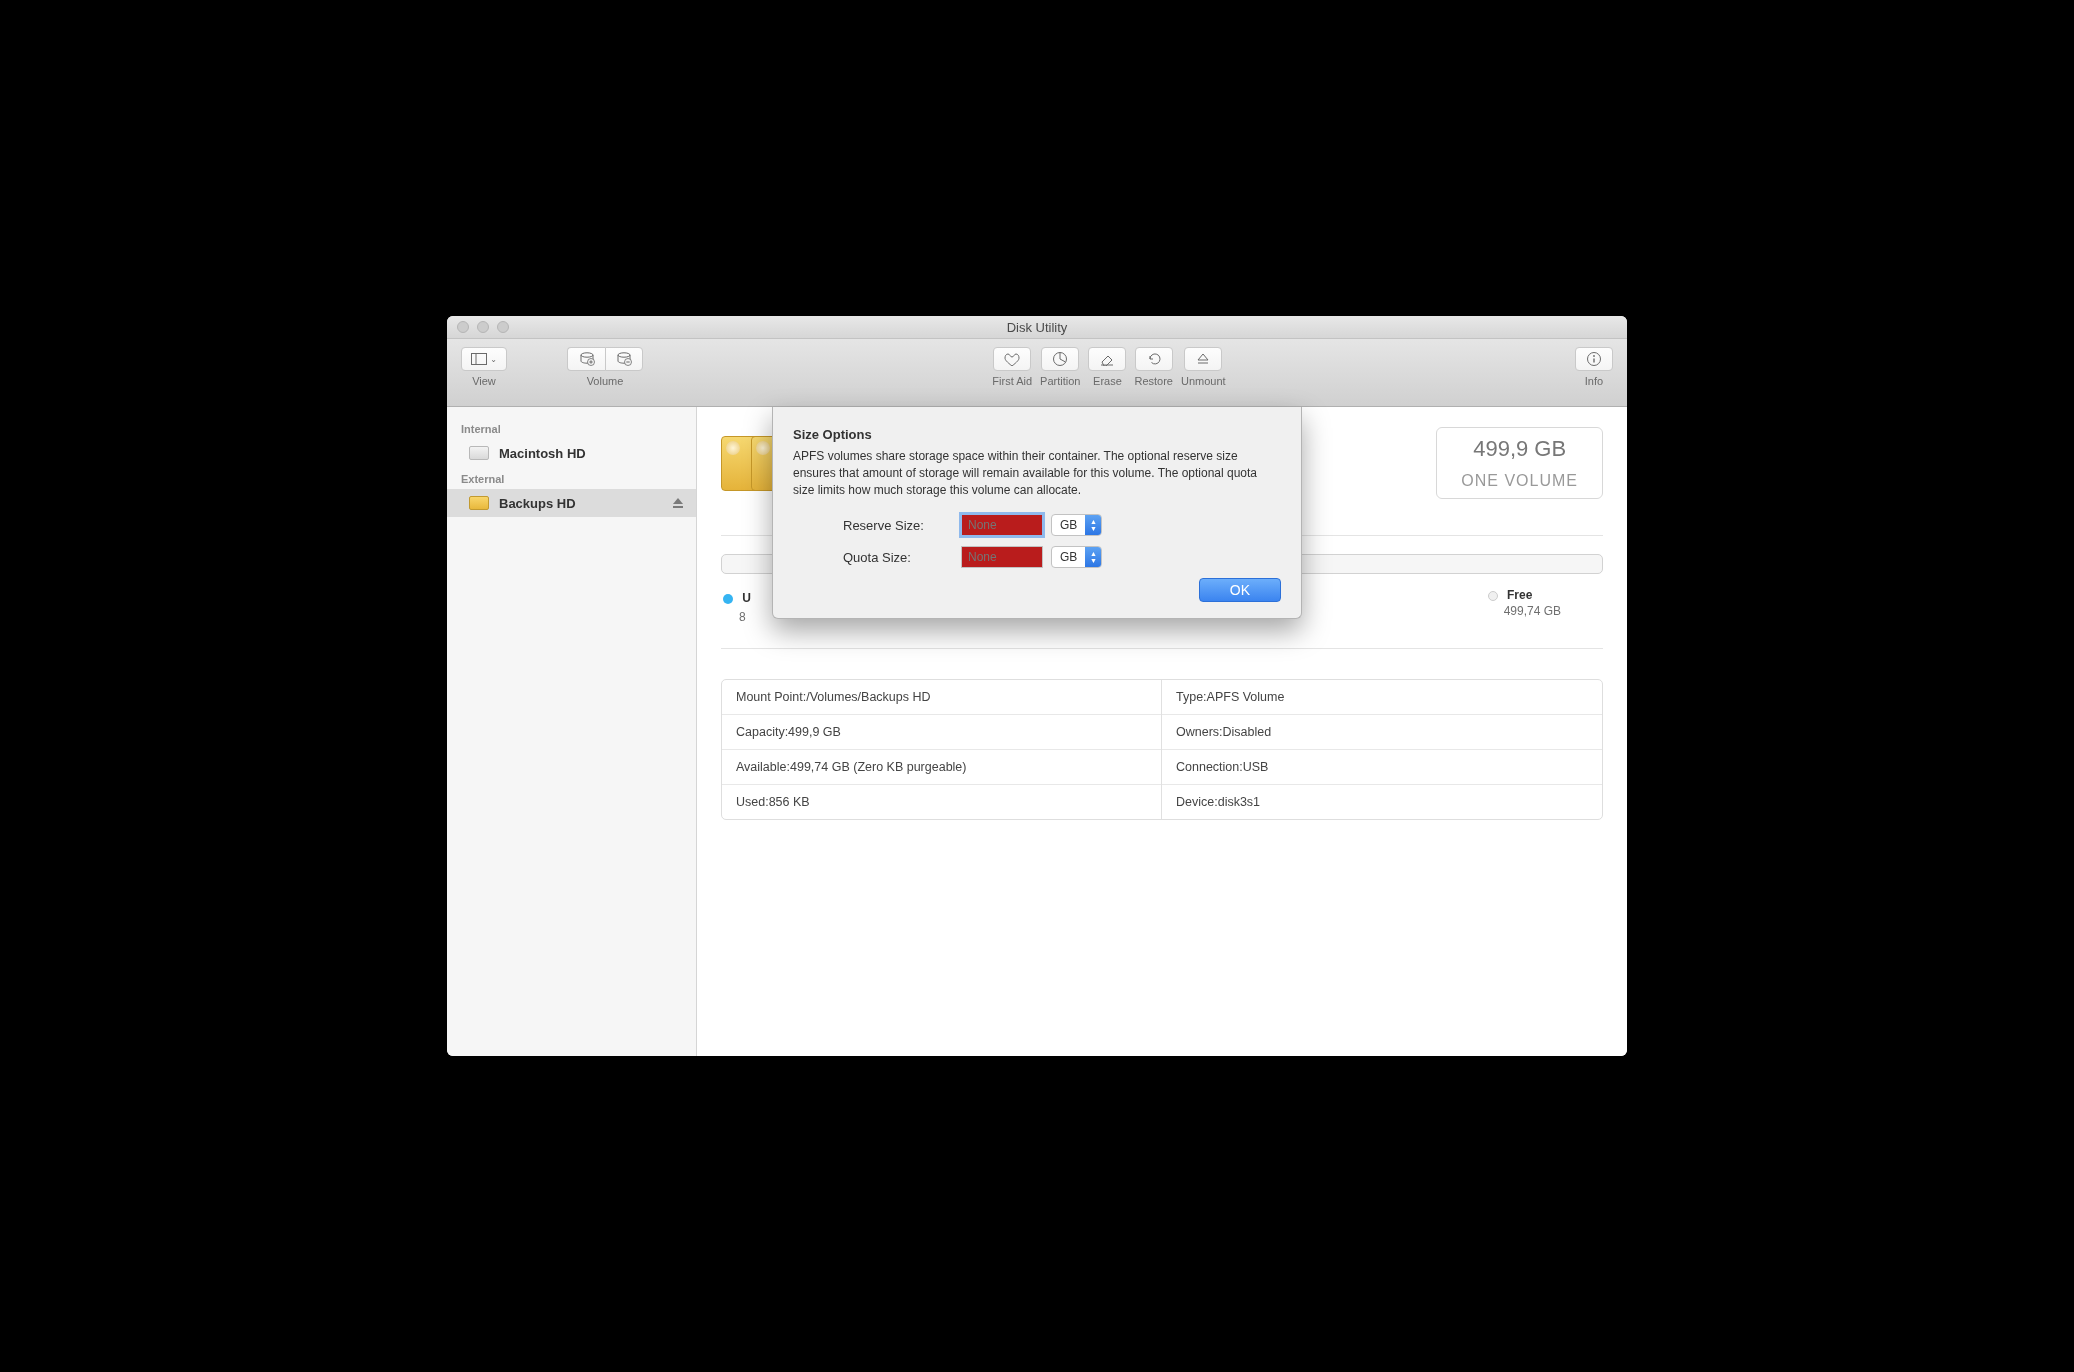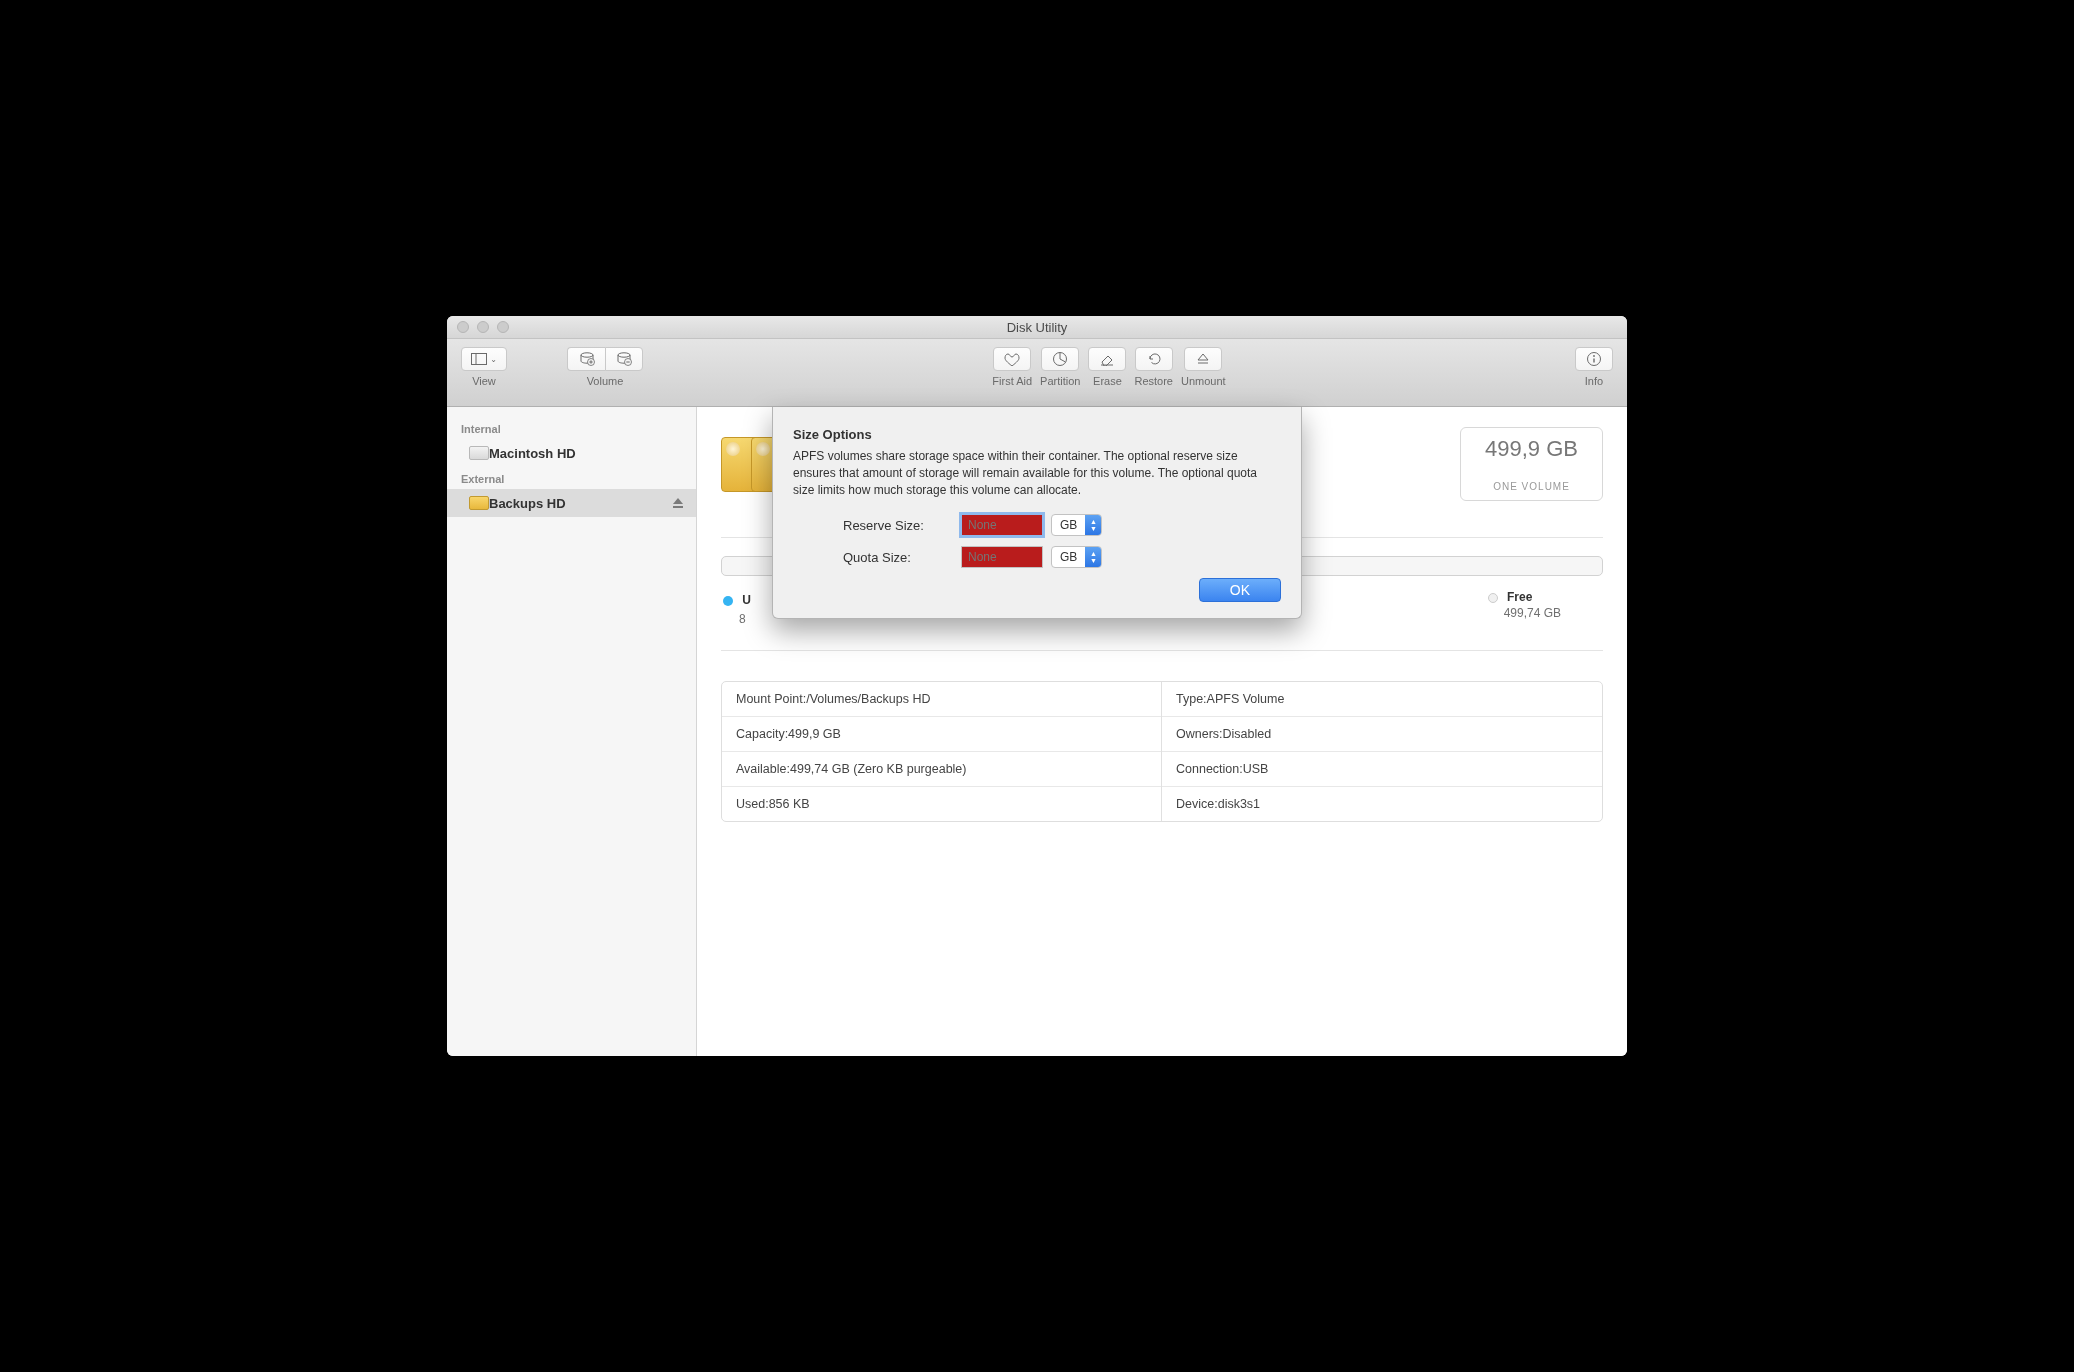--- a/index.html
+++ b/index.html
@@ -100,20 +100,21 @@
     .sb-header {
       font-size: 11px;
       color: #8a8a8a;
       padding: 6px 14px 4px 14px;
     }
     .sb-item {
       display: flex;
       align-items: center;
       height: 28px;
       padding: 0 12px 0 22px;
+      gap: 10px;
       color: #333;
     }
     .sb-item.selected {
       background: #dcdcdc;
     }
     .sb-item .eject { margin-left: auto; color: #7a7a7a; }
     .disk-icon {
       width: 20px; height: 14px;
       background: linear-gradient(#f3f3f3,#d9d9d9);
       border: 1px solid #b8b8b8;
@@ -156,21 +157,21 @@
     .big-disk.second { margin-left: -30px; z-index: 1; }
     .size-box {
       margin-left: auto;
       border: 1px solid #d8d8d8;
       border-radius: 6px;
       padding: 8px 24px;
       text-align: center;
       color: #666;
     }
     .size-box .big { font-size: 22px; color: #777; }
-    .size-box .sub { font-size: 10px; letter-spacing: 1px; margin-top: 19px; color: #999; }
+    .size-box .sub { font-size: 16px; letter-spacing: 1px; margin-top: 10px; color: #999; }
     .usage-bar {
       height: 20px;
       border: 1px solid #d2d2d2;
       border-radius: 5px;
       background: #f6f6f6;
       margin: 12px 0 8px 0;
     }
     .usage-legend {
       display: flex;
       gap: 90px;

